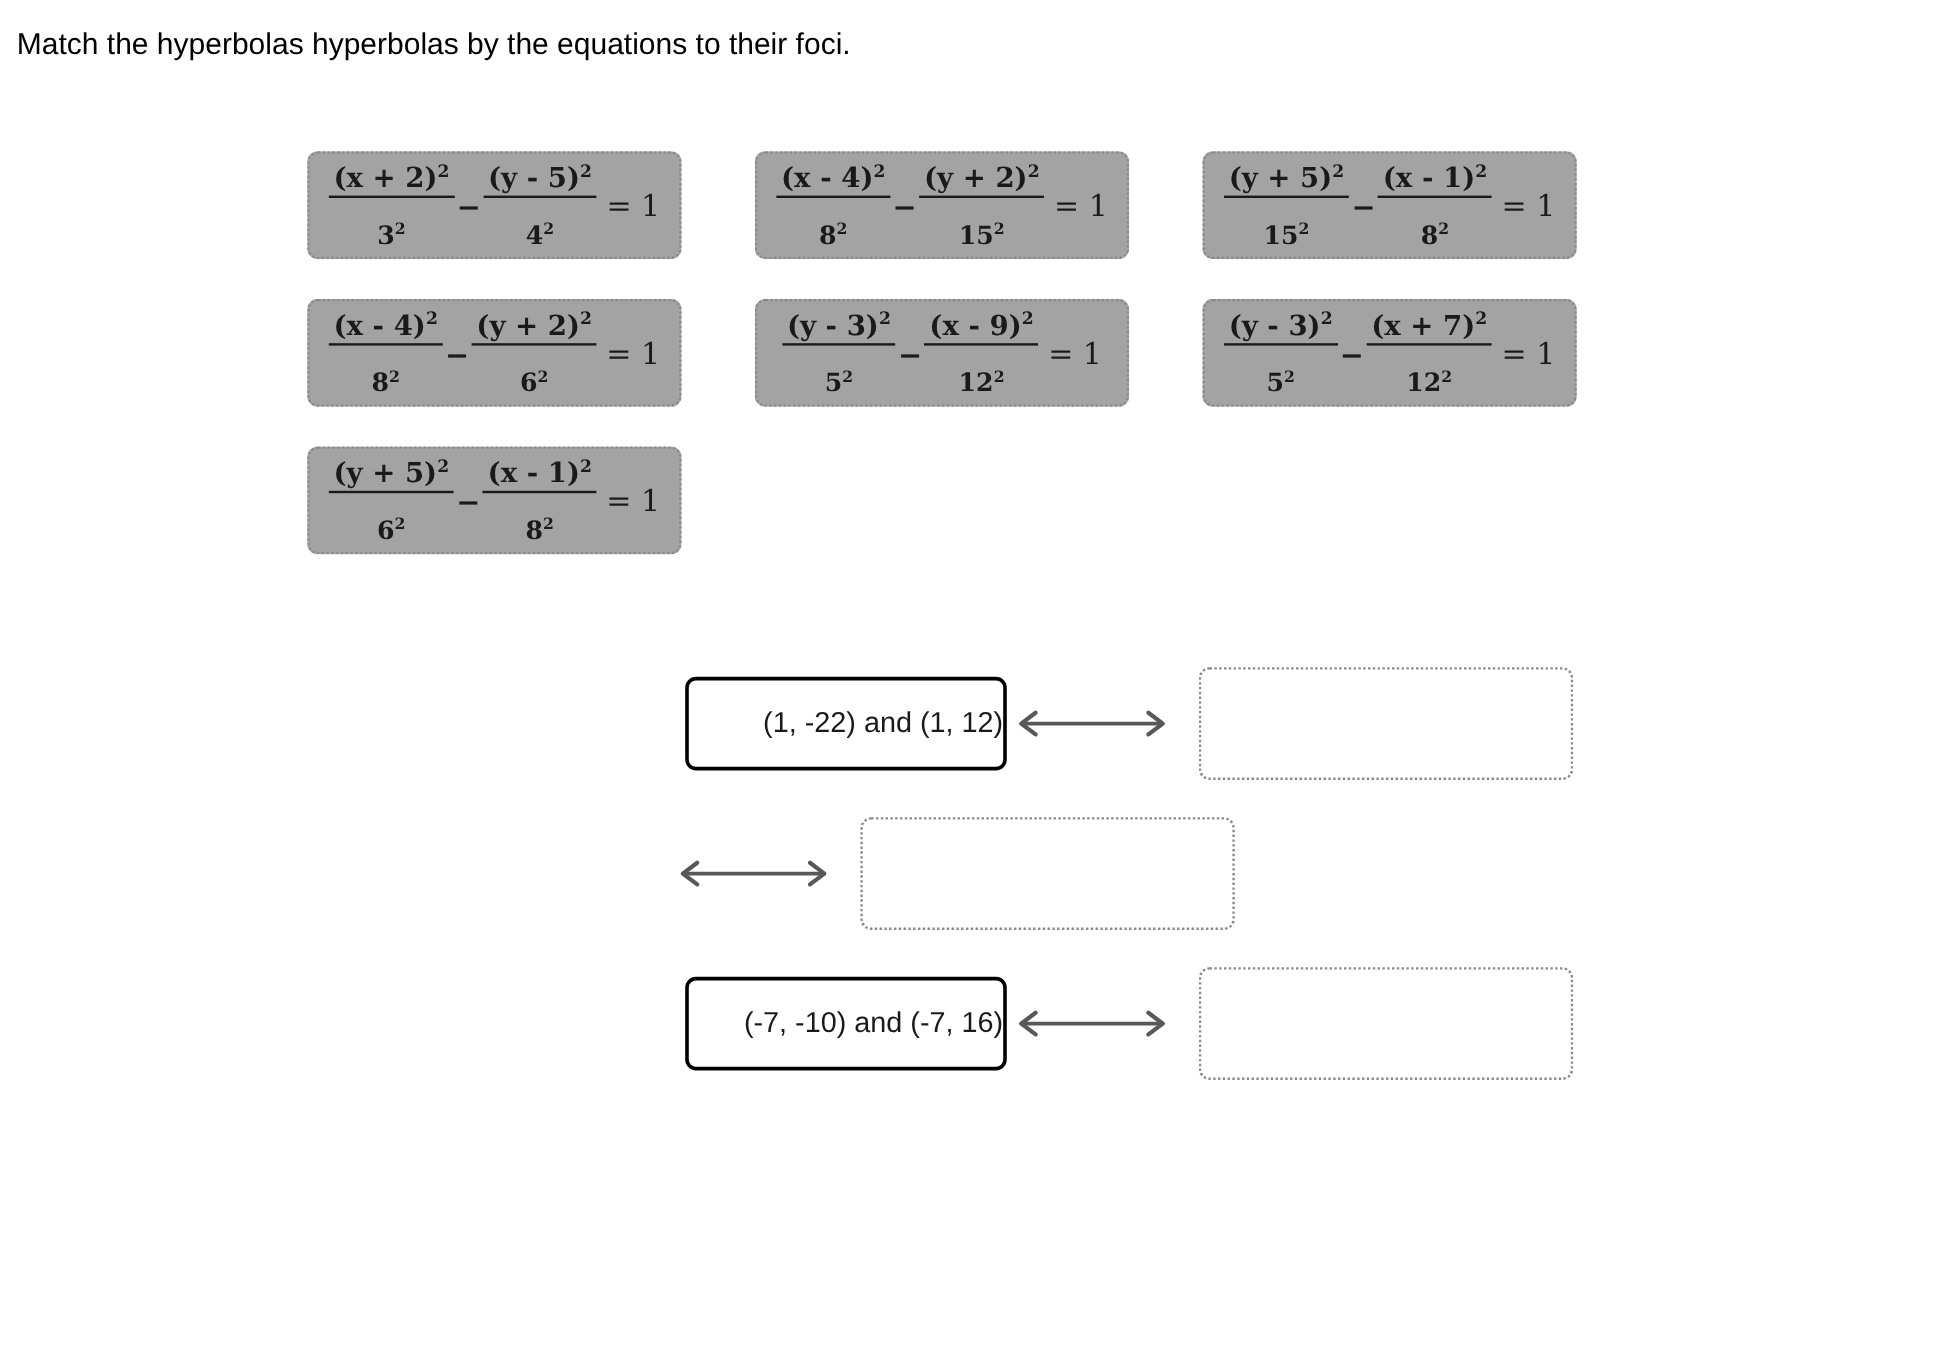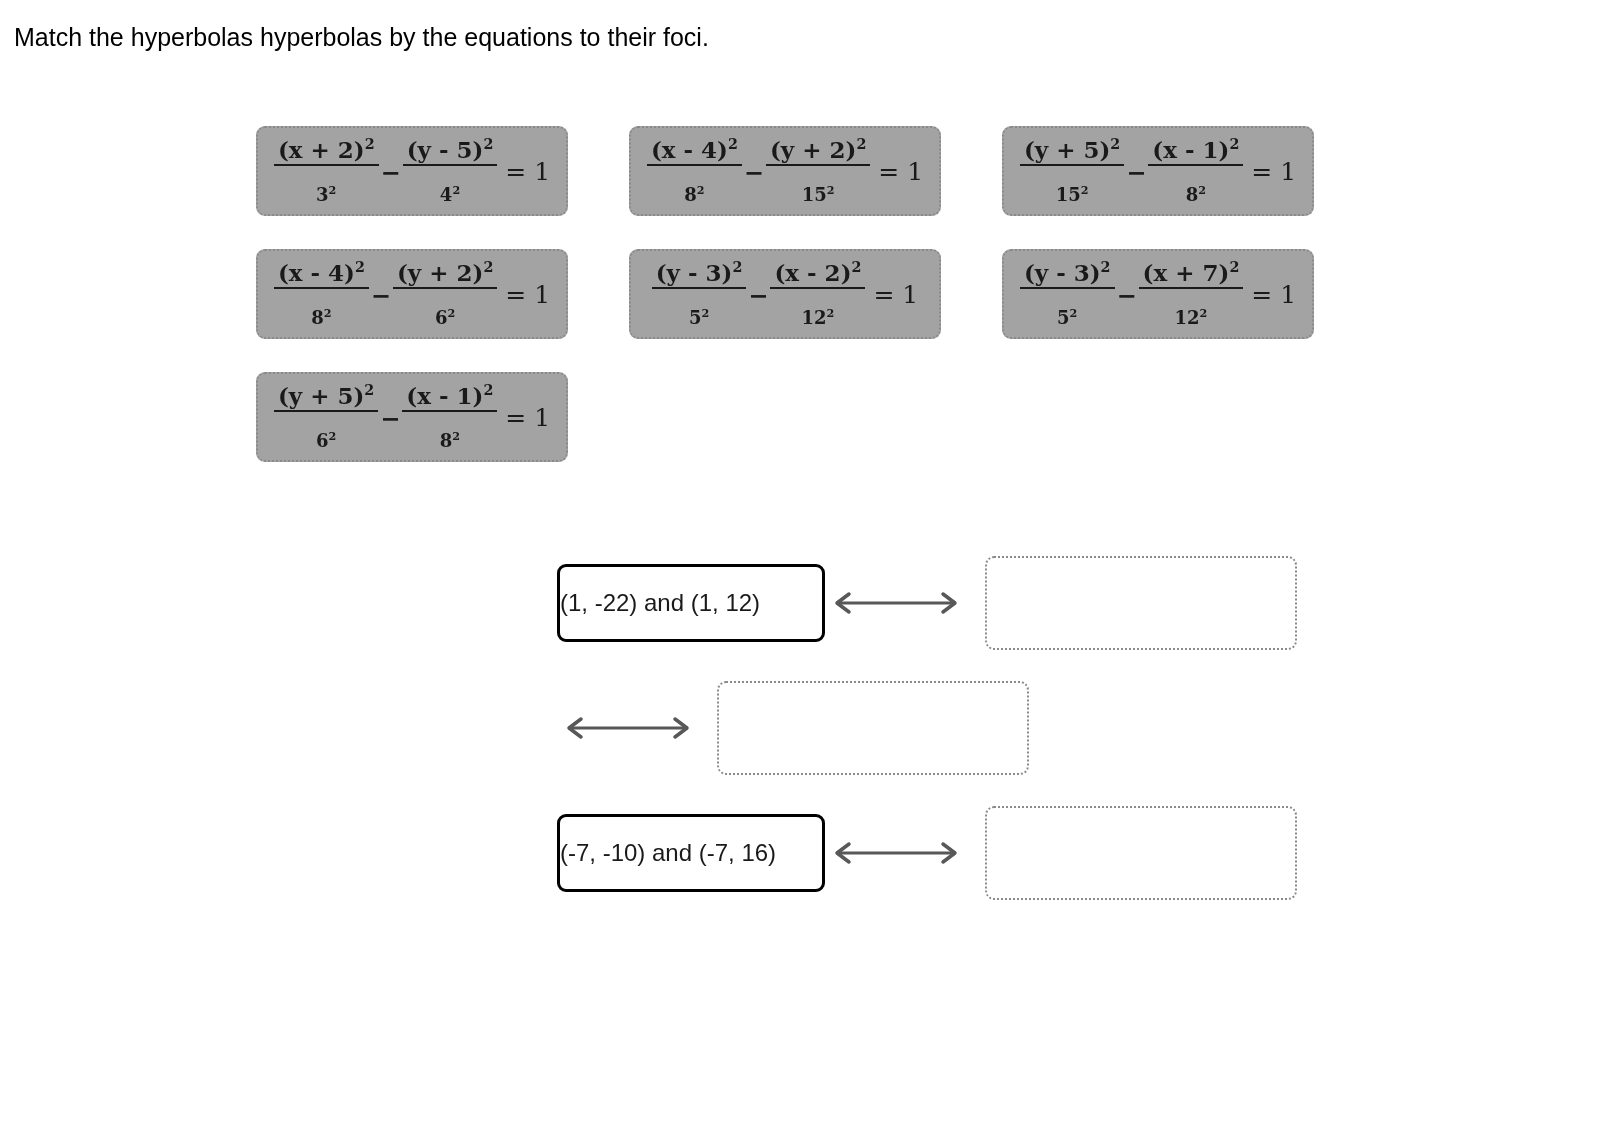--- a/index.html
+++ b/index.html
@@ -73,21 +73,21 @@
     vertical-align: middle;
     line-height: 1;
   }
   .frac .num {
     padding: 0 4px 3px 4px;
     font-size: 23px;
   }
   .frac .den {
     padding: 20px 4px 0 4px;
     border-top: 2.4px solid #1a1a1a;
-    font-size: 18px;
+    font-size: 21px;
     align-self: stretch;
     text-align: center;
   }
   .op-minus {
     margin: 0 2px;
     font-size: 24px;
     font-weight: 700;
     position: relative;
     top: 1px;
   }
@@ -118,24 +118,25 @@
   }
   .foci-card {
     width: 268px;
     height: 78px;
     box-sizing: border-box;
     border: 3.5px solid #000000;
     border-radius: 9px;
     background: #ffffff;
     display: flex;
     align-items: center;
-    justify-content: flex-start;
+    justify-content: flex-end;
     font-size: 24px;
     color: #1a1a1a;
     flex: 0 0 auto;
+    margin-left: 14px;
   }
   .arrow {
     width: 142px;
     height: 30px;
     flex: 0 0 auto;
     display: flex;
     align-items: center;
     justify-content: center;
   }
   .arrow svg { display: block; }
@@ -223,21 +224,21 @@
     </div>
 
     <div class="eq-card">
       <span class="math">
         <span class="frac">
           <span class="num"><span>(y - 3)</span><span class="sup">2</span></span>
           <span class="den"><span>5</span><span class="sup">2</span></span>
         </span>
         <span class="op-minus">−</span>
         <span class="frac">
-          <span class="num"><span>(x - 2)</span><span class="sup">2</span></span>
+          <span class="num"><span>(x - 9)</span><span class="sup">2</span></span>
           <span class="den"><span>12</span><span class="sup">2</span></span>
         </span>
         <span class="eqsign">= 1</span>
       </span>
     </div>
 
     <div class="eq-card">
       <span class="math">
         <span class="frac">
           <span class="num"><span>(y - 3)</span><span class="sup">2</span></span>

